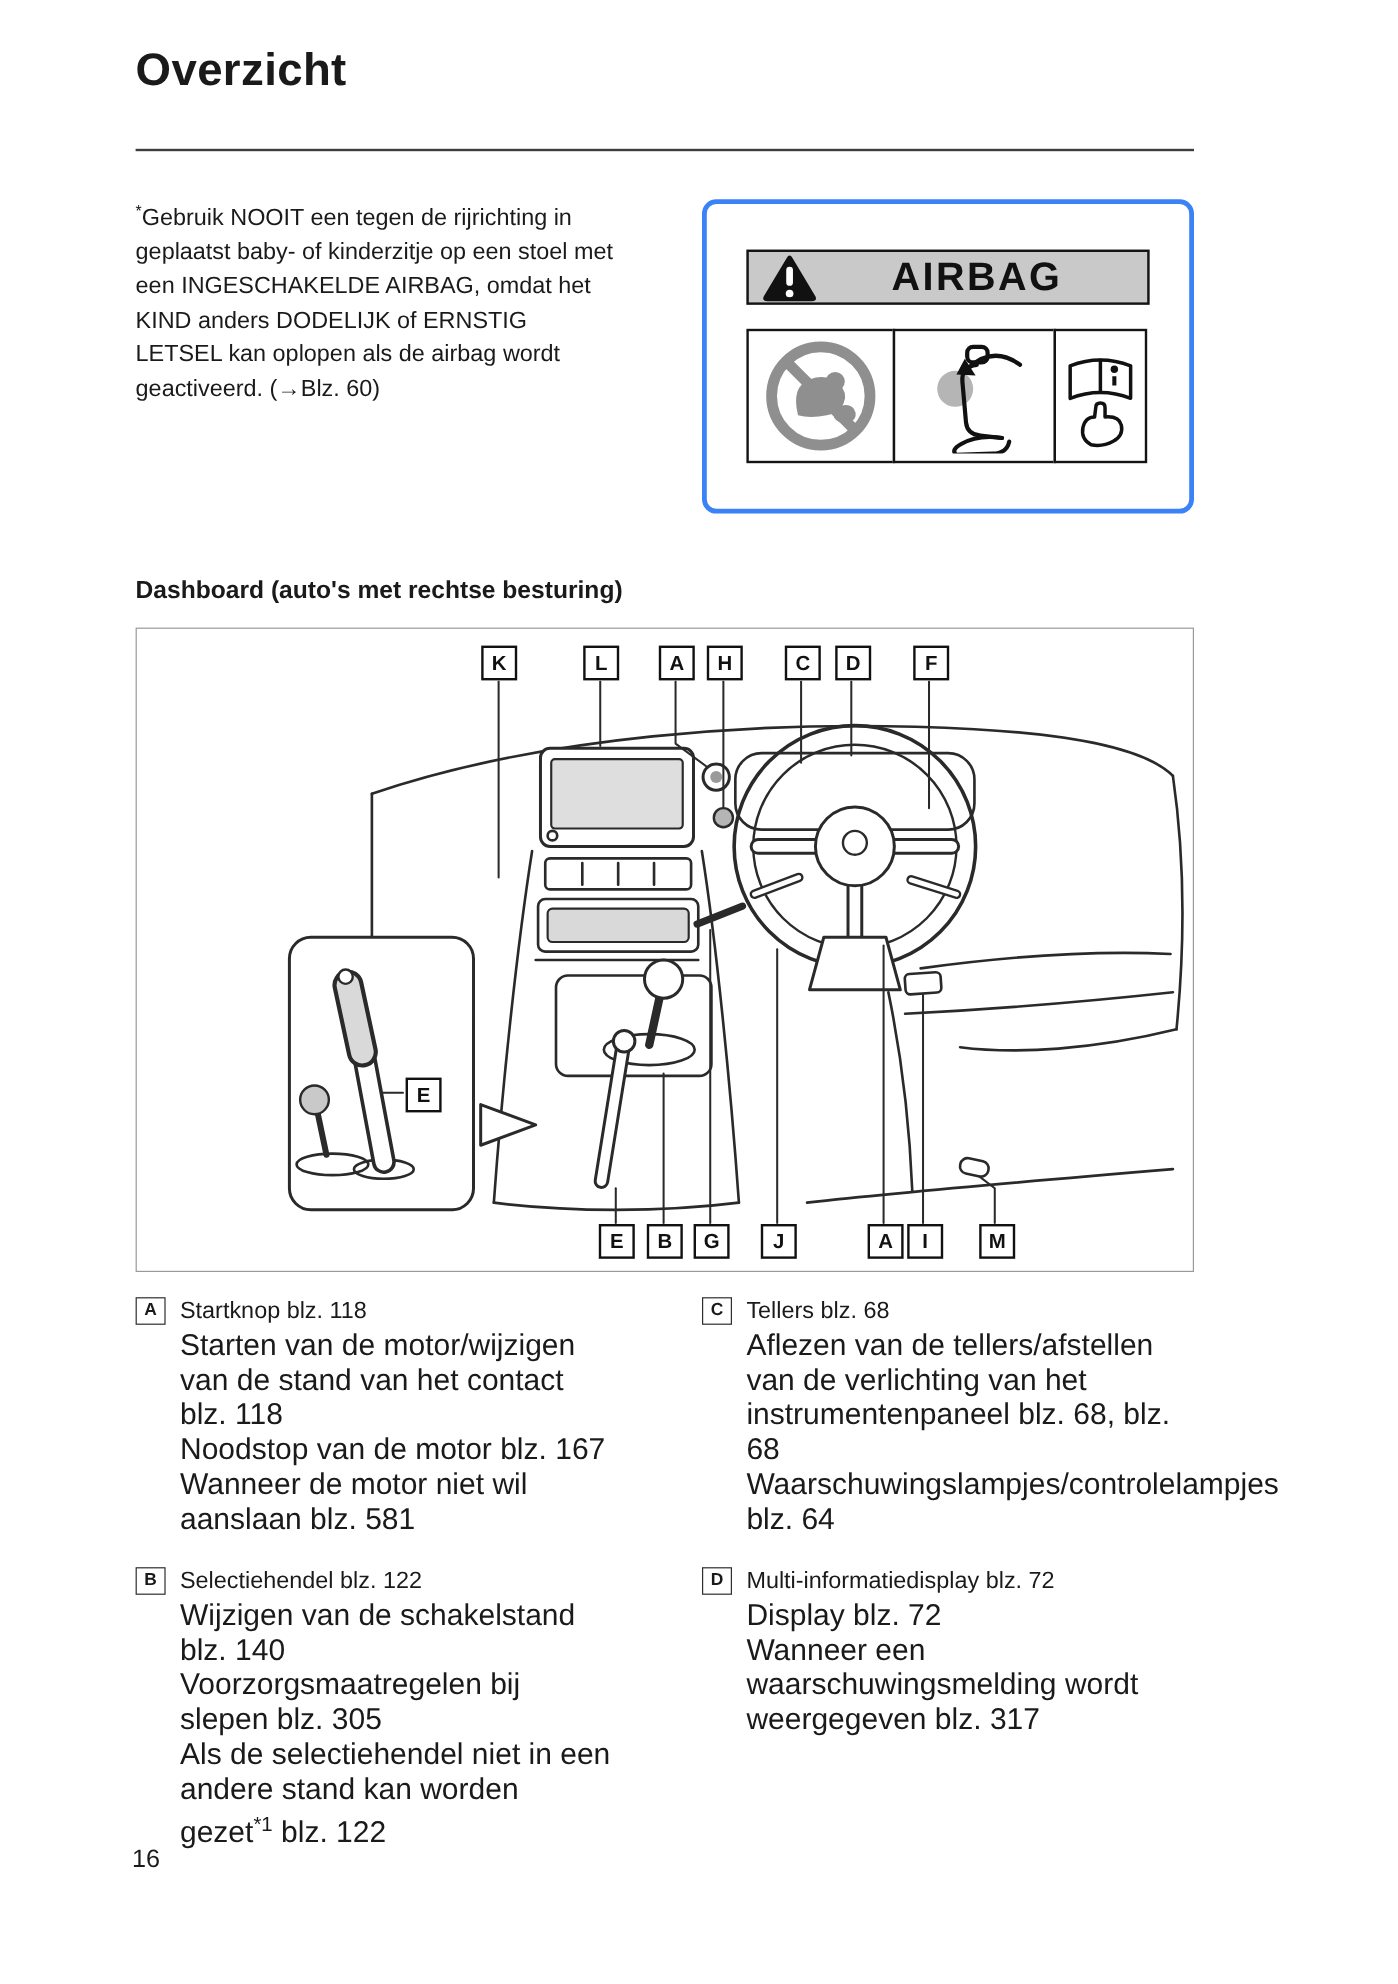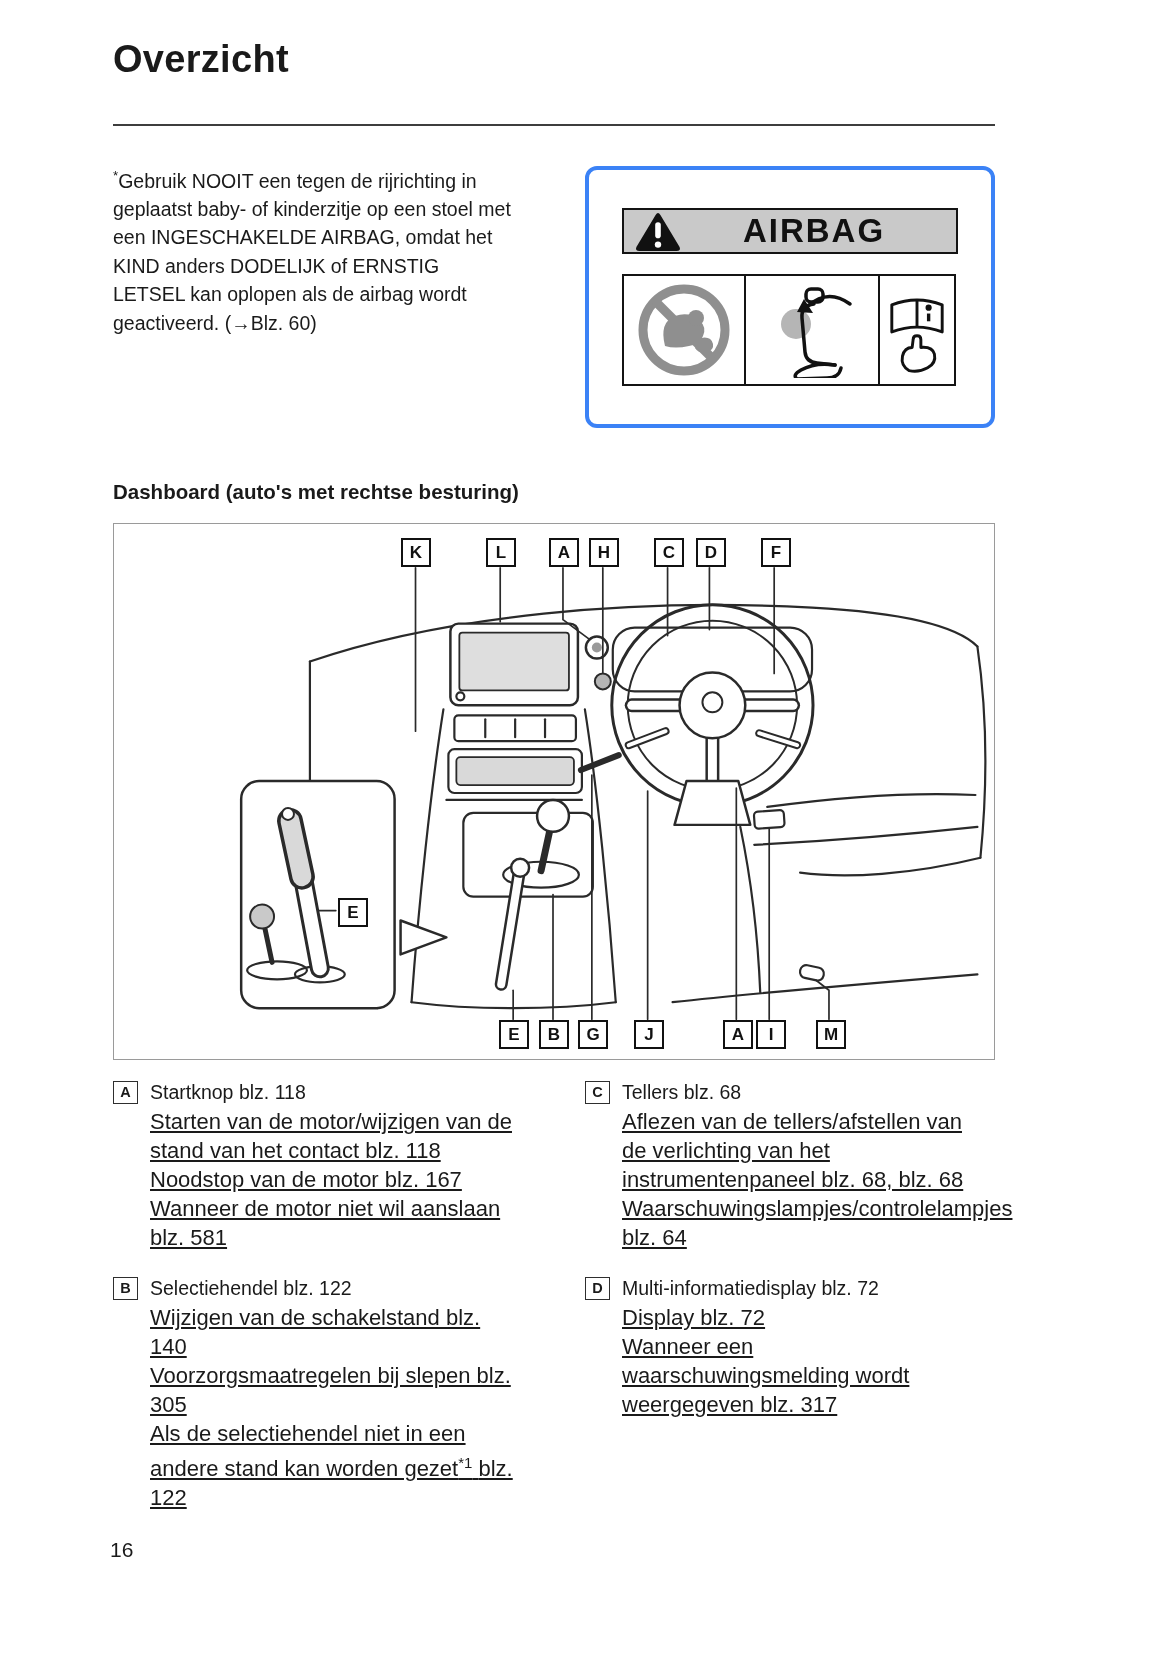--- a/index.html
+++ b/index.html
@@ -45,21 +45,21 @@
 
   .legend{left:113px;top:1078px;width:882px;}
   .col-left{position:absolute;left:0;top:0;width:400px;}
   .col-right{position:absolute;left:472px;top:0;width:395px;}
   .item{margin-bottom:22px;}
   .item-head{display:flex;align-items:flex-start;gap:12px;font-size:19.5px;line-height:29px;}
   .key-box{
     flex:0 0 auto;width:25px;height:23px;box-sizing:border-box;border:1.6px solid #2e2e2e;background:#fff;
     display:flex;align-items:center;justify-content:center;font-size:14.5px;font-weight:bold;margin-top:3px;
   }
-  .item-lines{margin-left:37px;font-size:22px;line-height:29px;text-decoration:underline;}
+  .item-lines{margin-left:37px;font-size:25px;line-height:29px;}
   .page-number{left:110px;top:1538px;font-size:21px;font-weight:normal;}
 </style>
 </head>
 <body>
 
 <div class="title abs">Overzicht</div>
 <div class="rule abs"></div>
 
 <p class="intro abs"><sup>*</sup><span>Gebruik NOOIT een tegen de rijrichting in geplaatst baby- of kinderzitje op een stoel met een INGESCHAKELDE AIRBAG, omdat het KIND anders DODELIJK of ERNSTIG LETSEL kan oplopen als de airbag wordt geactiveerd. (→Blz. 60)</span></p>
 

